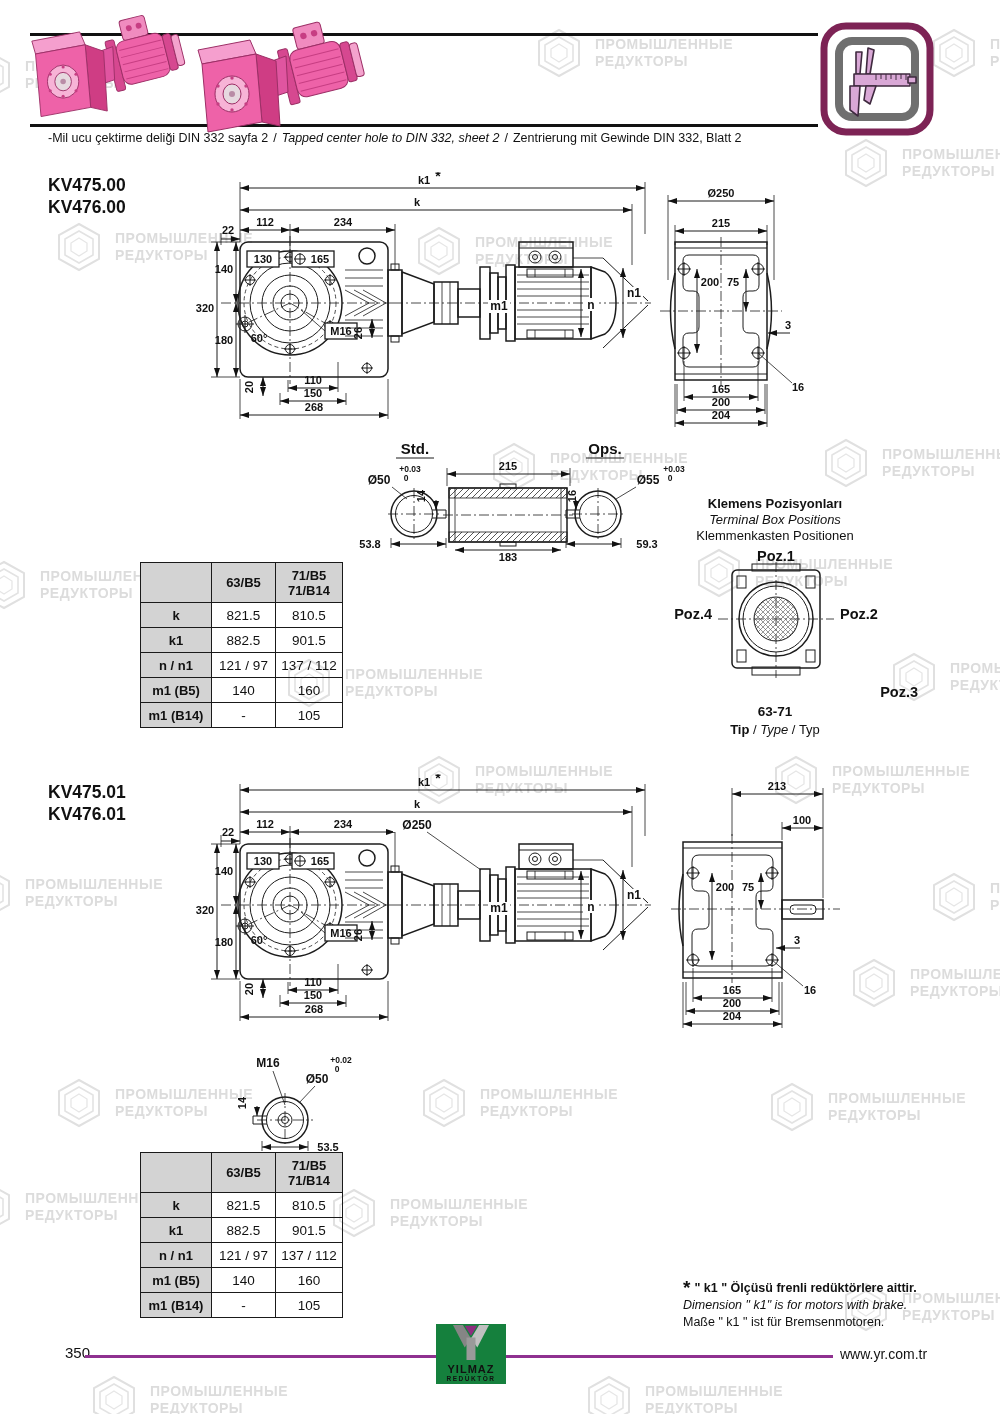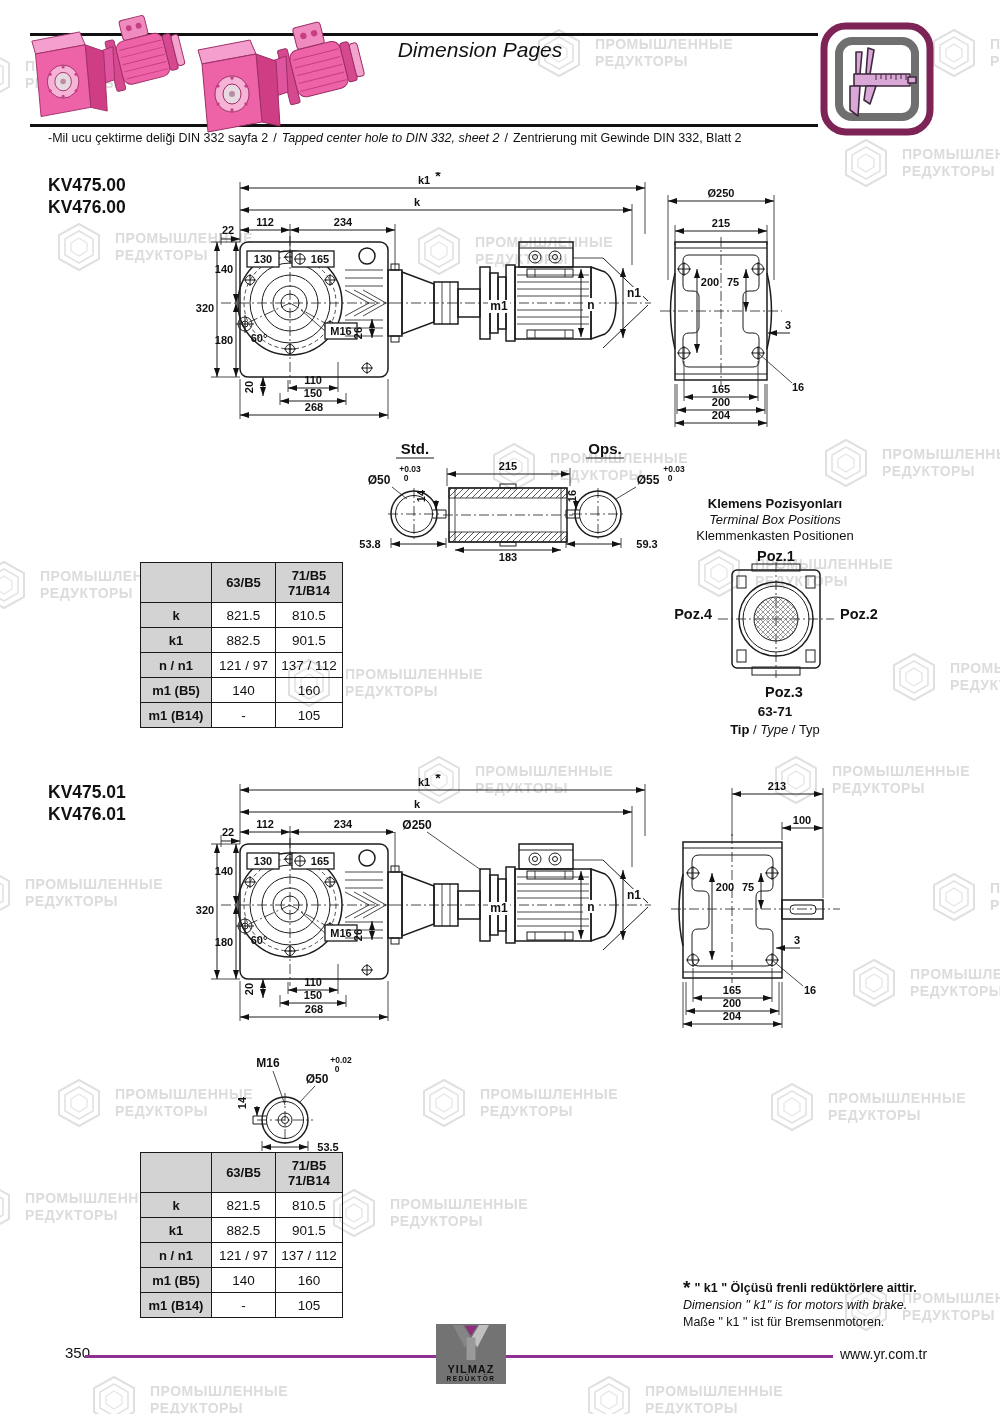--- a/index.html
+++ b/index.html
@@ -49,21 +49,21 @@
   .term .tt{position:absolute;width:100%;text-align:center;white-space:nowrap;}
   .poz{position:absolute;font-size:14.5px;font-weight:bold;}
   
   .footnote{position:absolute;left:683px;top:1279px;width:260px;font-size:12.5px;line-height:17px;}
   .footnote .star{font-size:19px;font-weight:bold;vertical-align:-2px;margin-right:4px;}
   .footnote .l1{font-weight:bold;}
   .footnote .l2{font-style:italic;}
   
   .pageno{position:absolute;left:45px;top:1344px;font-size:15px;margin-left:20px;}
   .fline{position:absolute;left:85px;top:1355px;width:748px;height:2.6px;background:#8f3190;}
-  .flogo{position:absolute;left:436px;top:1324px;width:70px;height:60px;background:#737373;text-align:center;z-index:2;}
+  .flogo{position:absolute;left:436px;top:1324px;width:70px;height:60px;background:#15803d;text-align:center;z-index:2;}
   .flogo .lg1{font-size:11px;font-weight:bold;letter-spacing:1px;line-height:11px;}
   .flogo .lg2{font-size:6.5px;font-weight:bold;letter-spacing:1.5px;line-height:8px;}
   .furl{position:absolute;left:840px;top:1346px;font-size:14px;}
 </style>
 </head>
 <body>
 
 <div class="page">
 
   <svg width="0" height="0" style="position:absolute" aria-hidden="true">
@@ -508,21 +508,20 @@
         </div>
       </div>
   </div>
 
   <div class="content">
 
     <div class="rule" style="left:30px;top:33px;width:788px"></div>
     <div class="rule" style="left:30px;top:124px;width:788px"></div>
 
     <div class="title-block">
-      <div class="t2">Dimension Pages</div>
     </div>
 
     <svg class="abs" style="left:28px;top:4px" width="345" height="130" viewBox="0 0 345 130">
       <use href="#gmSym" transform="translate(2,4) scale(0.92)"></use>
       <use href="#gmSym" transform="translate(168,10)"></use>
     </svg>
 
     <svg class="abs" style="left:820px;top:22px" width="114" height="114" viewBox="0 0 114 114">
       <rect x="4" y="4" width="106" height="106" rx="22" fill="#fff" stroke="#7d2355" stroke-width="7"></rect>
       <rect x="19" y="19" width="76" height="76" rx="13" fill="#fff" stroke="#6f6f6f" stroke-width="8"></rect>
@@ -684,21 +683,21 @@
             <rect x="88" y="14" width="9" height="12"></rect>
           <rect x="19" y="88" width="9" height="12"></rect>
             <rect x="88" y="88" width="9" height="12"></rect>
         </g>
         <circle class="ol" cx="58" cy="57" r="37"></circle>
         <circle class="ln" cx="58" cy="57" r="33"></circle>
         <circle cx="58" cy="57" r="22" fill="url(#xh)" stroke="#1c1c1c" stroke-width="1"></circle>
       </svg>
       <div class="poz" style="left:0;top:110px;width:62px;text-align:right">Poz.4</div>
       <div class="poz" style="left:190px;top:110px">Poz.2</div>
-      <div class="poz" style="left:8px;top:188px;width:252px;text-align:center">Poz.3</div>
+      <div class="poz" style="left:16px;top:188px;width:252px;text-align:right">Poz.3</div>
       <div class="tt" style="top:208px;font-weight:bold;font-size:13.5px">63-71</div>
       <div class="tt" style="top:226px"><b>Tip</b> <span>/</span> <i>Type</i> <span>/</span> <span>Typ</span></div>
     </div>
 
     <table class="dimtab" style="left:140px;top:562px">
       <tbody>
           <tr class="hrow">
         <th class="c0"></th>
         <th class="c1">63/B5</th>
         <th class="c2"><span>71/B5</span><br><span>71/B14</span></th>

